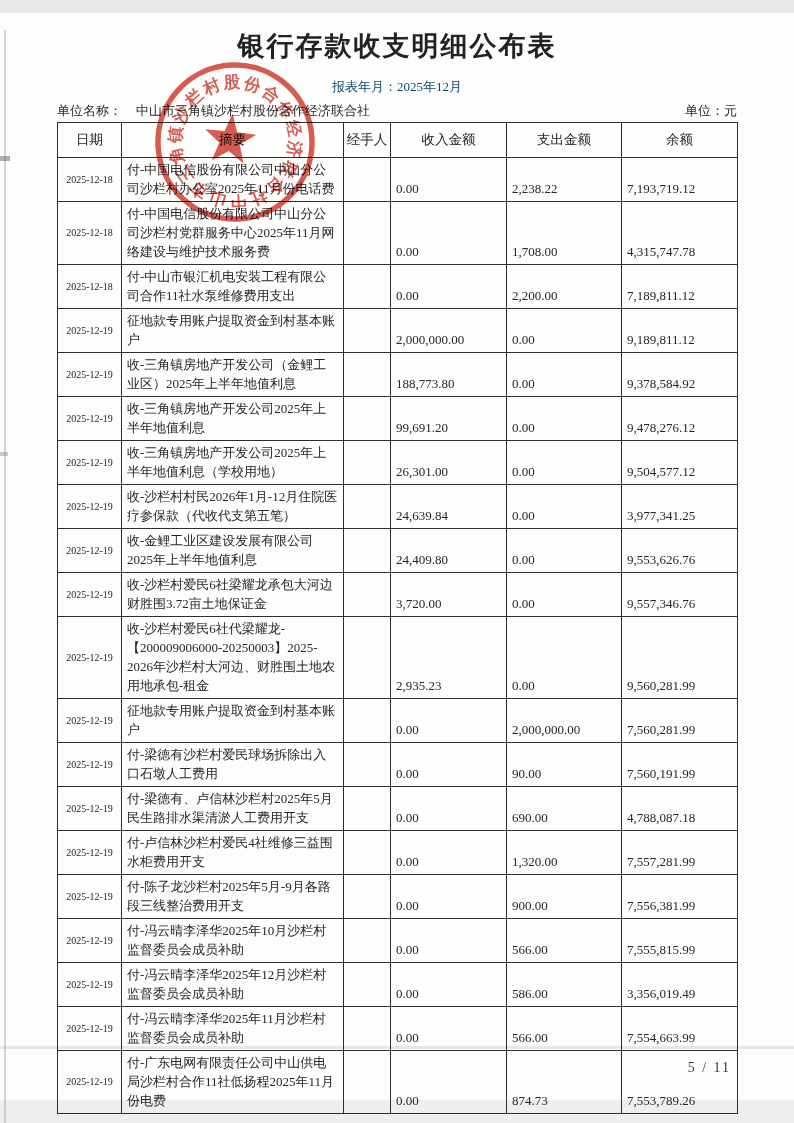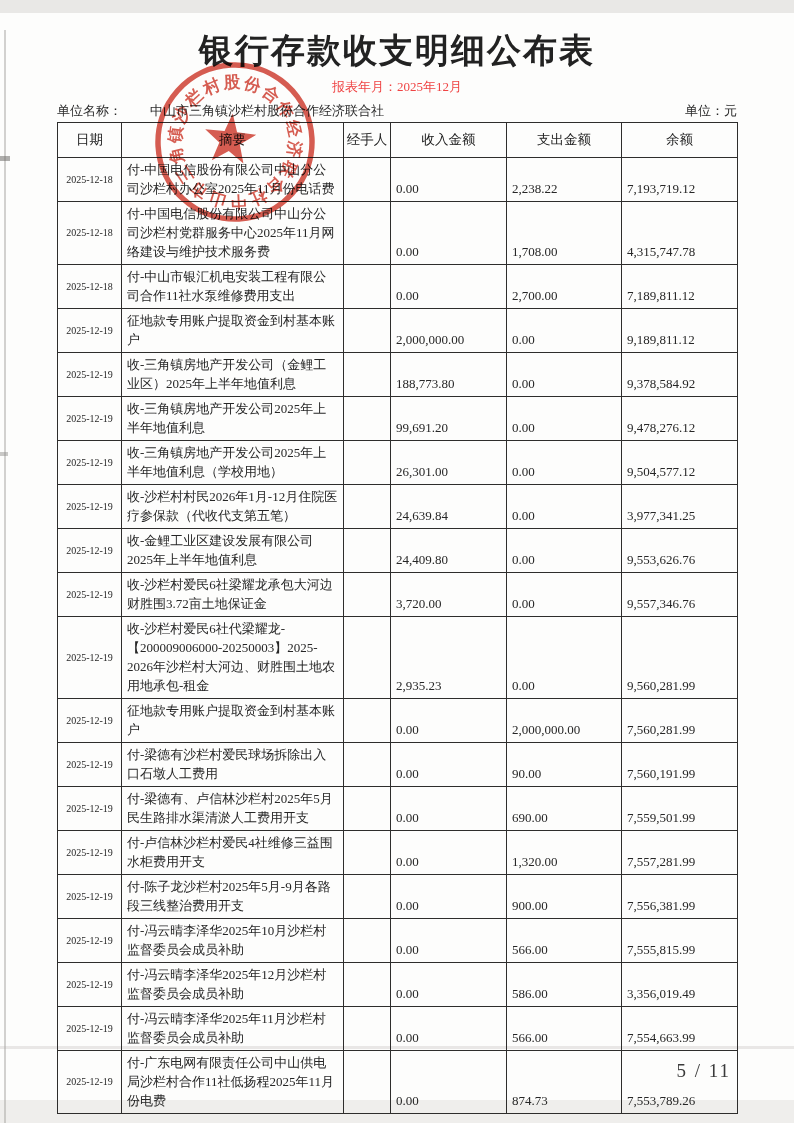--- a/index.html
+++ b/index.html
@@ -17,33 +17,33 @@
   .scan-bottom { position:absolute; left:0; top:1100px; width:794px; height:23px; background:#efeeec; }
   .scan-streak { position:absolute; left:0; top:1046px; width:794px; height:3px; background:#d8d6d3; opacity:.55; }
   .scan-left   { position:absolute; left:4px; top:30px; width:2px; height:1093px; background:#a7a5a1; opacity:.5; }
   .scan-speck1 { position:absolute; left:0; top:156px; width:10px; height:5px; background:#6f6d6a; opacity:.55; }
   .scan-speck2 { position:absolute; left:0; top:452px; width:8px; height:4px; background:#8a8885; opacity:.45; }
 
   .doc-title {
     position:absolute; left:0; top:28px; width:794px;
     text-align:center;
     font-family:"DejaVu Sans","Liberation Sans",sans-serif;
-    font-weight:bold; font-size:34px; letter-spacing:2px; color:#222;
+    font-weight:bold; font-size:27px; letter-spacing:2px; color:#222;
   }
   .report-period {
     position:absolute; left:0; top:78px; width:794px;
-    text-align:center; font-size:13px; color:#ef4444;
+    text-align:center; font-size:13px; color:#0c4a6e;
   }
   .unit-line {
     position:absolute; left:57px; top:102px; width:680px; height:18px;
     font-size:13px; color:#2a2a2a;
   }
   .unit-name-wrap { float:left; }
   .unit-wrap { float:right; }
-  .unit-name-wrap .lbl { margin-right:28px; }
+  .unit-name-wrap .lbl { margin-right:14px; }
 
   table.ledger {
     position:absolute; left:57px; top:122px;
     width:680px;
     border-collapse:collapse;
     table-layout:fixed;
     font-size:13px;
   }
   table.ledger col.w-date    { width:64px; }
   table.ledger col.w-desc    { width:222px; }
@@ -65,21 +65,21 @@
   td.c-num  { text-align:left; vertical-align:bottom; white-space:nowrap; }
 
   .stamp {
     position:absolute; left:150px; top:57px; width:170px; height:170px;
     opacity:.82; mix-blend-mode:multiply;
     transform:rotate(-3deg);
     pointer-events:none;
   }
   .page-number {
     position:absolute; top:1060px; right:63px;
-    font-size:19px; letter-spacing:2px; color:#3a3a3a;
+    font-size:14px; letter-spacing:2px; color:#3a3a3a;
   }
 </style>
 </head>
 <body>
 
 <div class="scan-top"></div>
 <div class="scan-bottom"></div>
 <div class="scan-streak"></div>
 <div class="scan-left"></div>
 <div class="scan-speck1"></div>
@@ -126,21 +126,21 @@
         <td class="c-hand"></td>
         <td class="c-num">0.00</td>
         <td class="c-num">1,708.00</td>
         <td class="c-num">4,315,747.78</td>
       </tr>
       <tr>
         <td class="c-date">2025-12-18</td>
         <td class="c-desc">付-中山市银汇机电安装工程有限公司合作11社水泵维修费用支出</td>
         <td class="c-hand"></td>
         <td class="c-num">0.00</td>
-        <td class="c-num">2,700.00</td>
+        <td class="c-num">2,200.00</td>
         <td class="c-num">7,189,811.12</td>
       </tr>
       <tr>
         <td class="c-date">2025-12-19</td>
         <td class="c-desc">征地款专用账户提取资金到村基本账户</td>
         <td class="c-hand"></td>
         <td class="c-num">2,000,000.00</td>
         <td class="c-num">0.00</td>
         <td class="c-num">9,189,811.12</td>
       </tr>
@@ -215,21 +215,21 @@
         <td class="c-num">0.00</td>
         <td class="c-num">90.00</td>
         <td class="c-num">7,560,191.99</td>
       </tr>
       <tr>
         <td class="c-date">2025-12-19</td>
         <td class="c-desc">付-梁德有、卢信林沙栏村2025年5月民生路排水渠清淤人工费用开支</td>
         <td class="c-hand"></td>
         <td class="c-num">0.00</td>
         <td class="c-num">690.00</td>
-        <td class="c-num">7,559,501.99</td>
+        <td class="c-num">4,788,087.18</td>
       </tr>
       <tr>
         <td class="c-date">2025-12-19</td>
         <td class="c-desc">付-卢信林沙栏村爱民4社维修三益围水柜费用开支</td>
         <td class="c-hand"></td>
         <td class="c-num">0.00</td>
         <td class="c-num">1,320.00</td>
         <td class="c-num">7,557,281.99</td>
       </tr>
       <tr>

